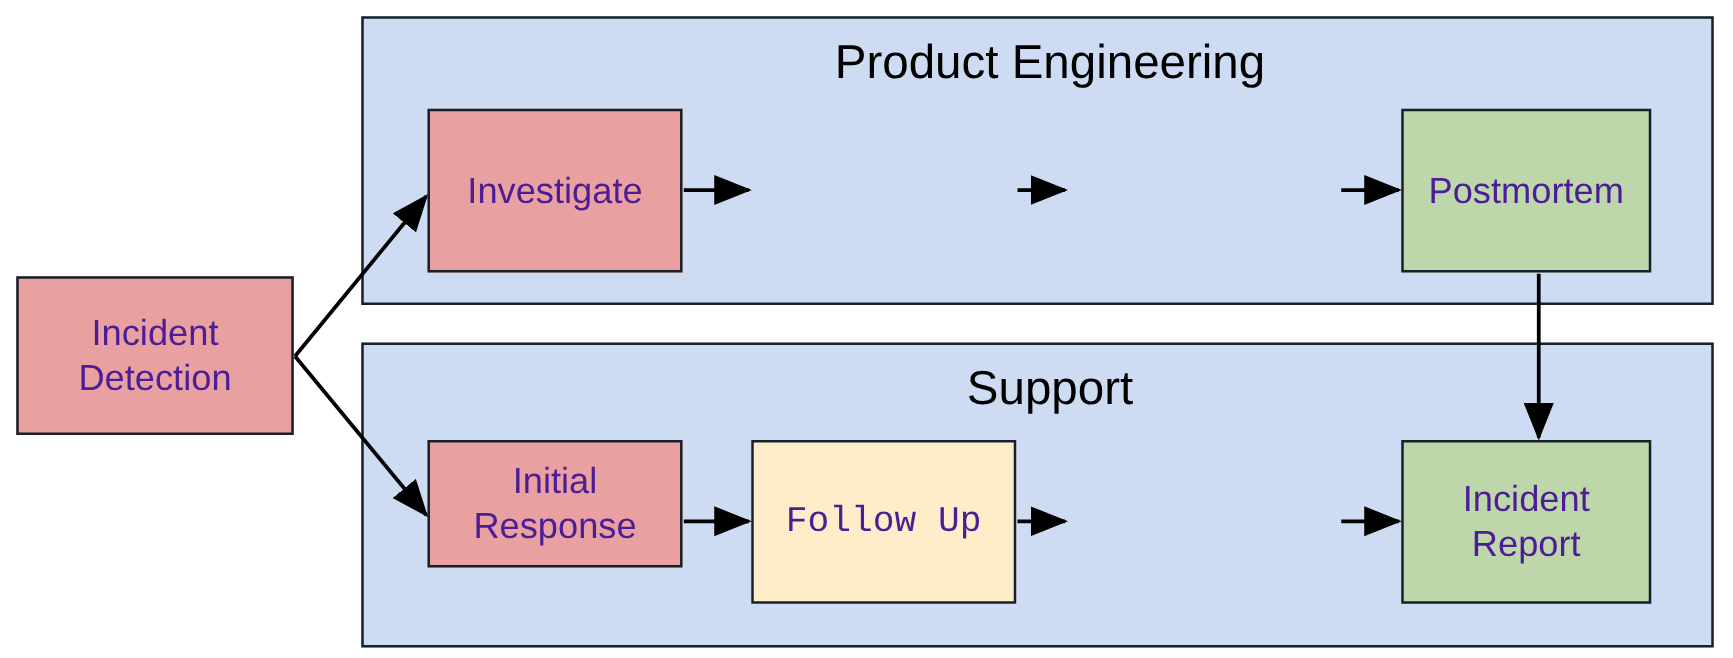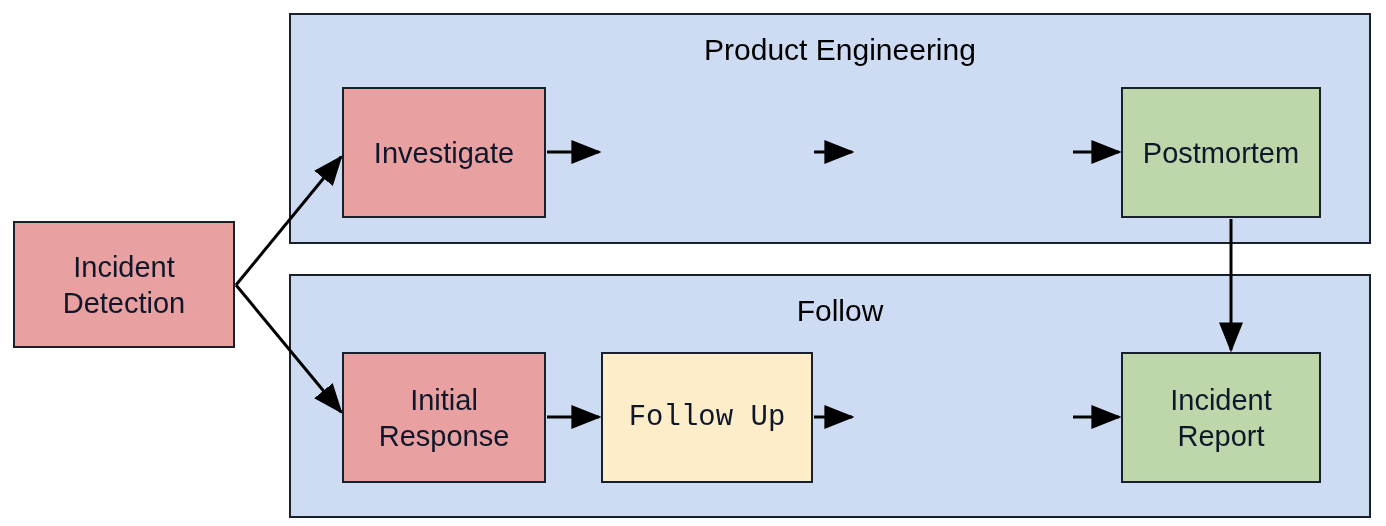--- a/index.html
+++ b/index.html
@@ -33,37 +33,37 @@
     position: absolute;
     background: #cddcf3;
     border: 2px solid #17202b;
     z-index: 1;
   }
   .swimlane-title {
     position: absolute;
     left: 0;
     right: 0;
     text-align: center;
-    font-size: 30px;
+    font-size: 38px;
     line-height: 34px;
     color: #000000;
     letter-spacing: 0px;
     white-space: nowrap;
     padding-left: 20px;
   }
   .node {
     position: absolute;
     border: 2px solid #17202b;
     display: flex;
     align-items: center;
     justify-content: center;
     text-align: center;
     font-size: 29px;
     line-height: 36px;
-    color: #0f172a;
+    color: #4c1d95;
     z-index: 3;
     padding: 0 4px;
   }
   .node span {
     display: block;
     width: 100%;
     white-space: pre-line;
   }
   .fill-red   { background: #e8a0a0; }
   .fill-yellow{ background: #fdeec9; }
@@ -72,39 +72,39 @@
 </head>
 <body>
 
 <div id="diagram">
 
   <div class="swimlane" style="left:289px; top:13px; width:1082px; height:231px;">
     <div class="swimlane-title" style="top:18px;">Product Engineering</div>
   </div>
 
   <div class="swimlane" style="left:289px; top:274px; width:1082px; height:244px;">
-    <div class="swimlane-title" style="top:18px;">Follow</div>
+    <div class="swimlane-title" style="top:18px;">Support</div>
   </div>
 
   <div class="node fill-red" style="left:13px; top:221px; width:222px; height:127px;">
     <span>Incident
 Detection</span>
   </div>
 
   <div class="node fill-red" style="left:342px; top:87px; width:204px; height:131px;">
     <span>Investigate</span>
   </div>
 
 
 
   <div class="node fill-green" style="left:1121px; top:87px; width:200px; height:131px;">
     <span>Postmortem</span>
   </div>
 
-  <div class="node fill-red" style="left:342px; top:352px; width:204px; height:131px;">
+  <div class="node fill-red" style="left:342px; top:352px; width:204px; height:102px;">
     <span>Initial
 Response</span>
   </div>
 
   <div class="node fill-yellow" style="left:601px; top:352px; width:212px; height:131px;font-family:Liberation Mono, monospace;">
     <span>Follow Up</span>
   </div>
 
 
   <div class="node fill-green" style="left:1121px; top:352px; width:200px; height:131px;">

